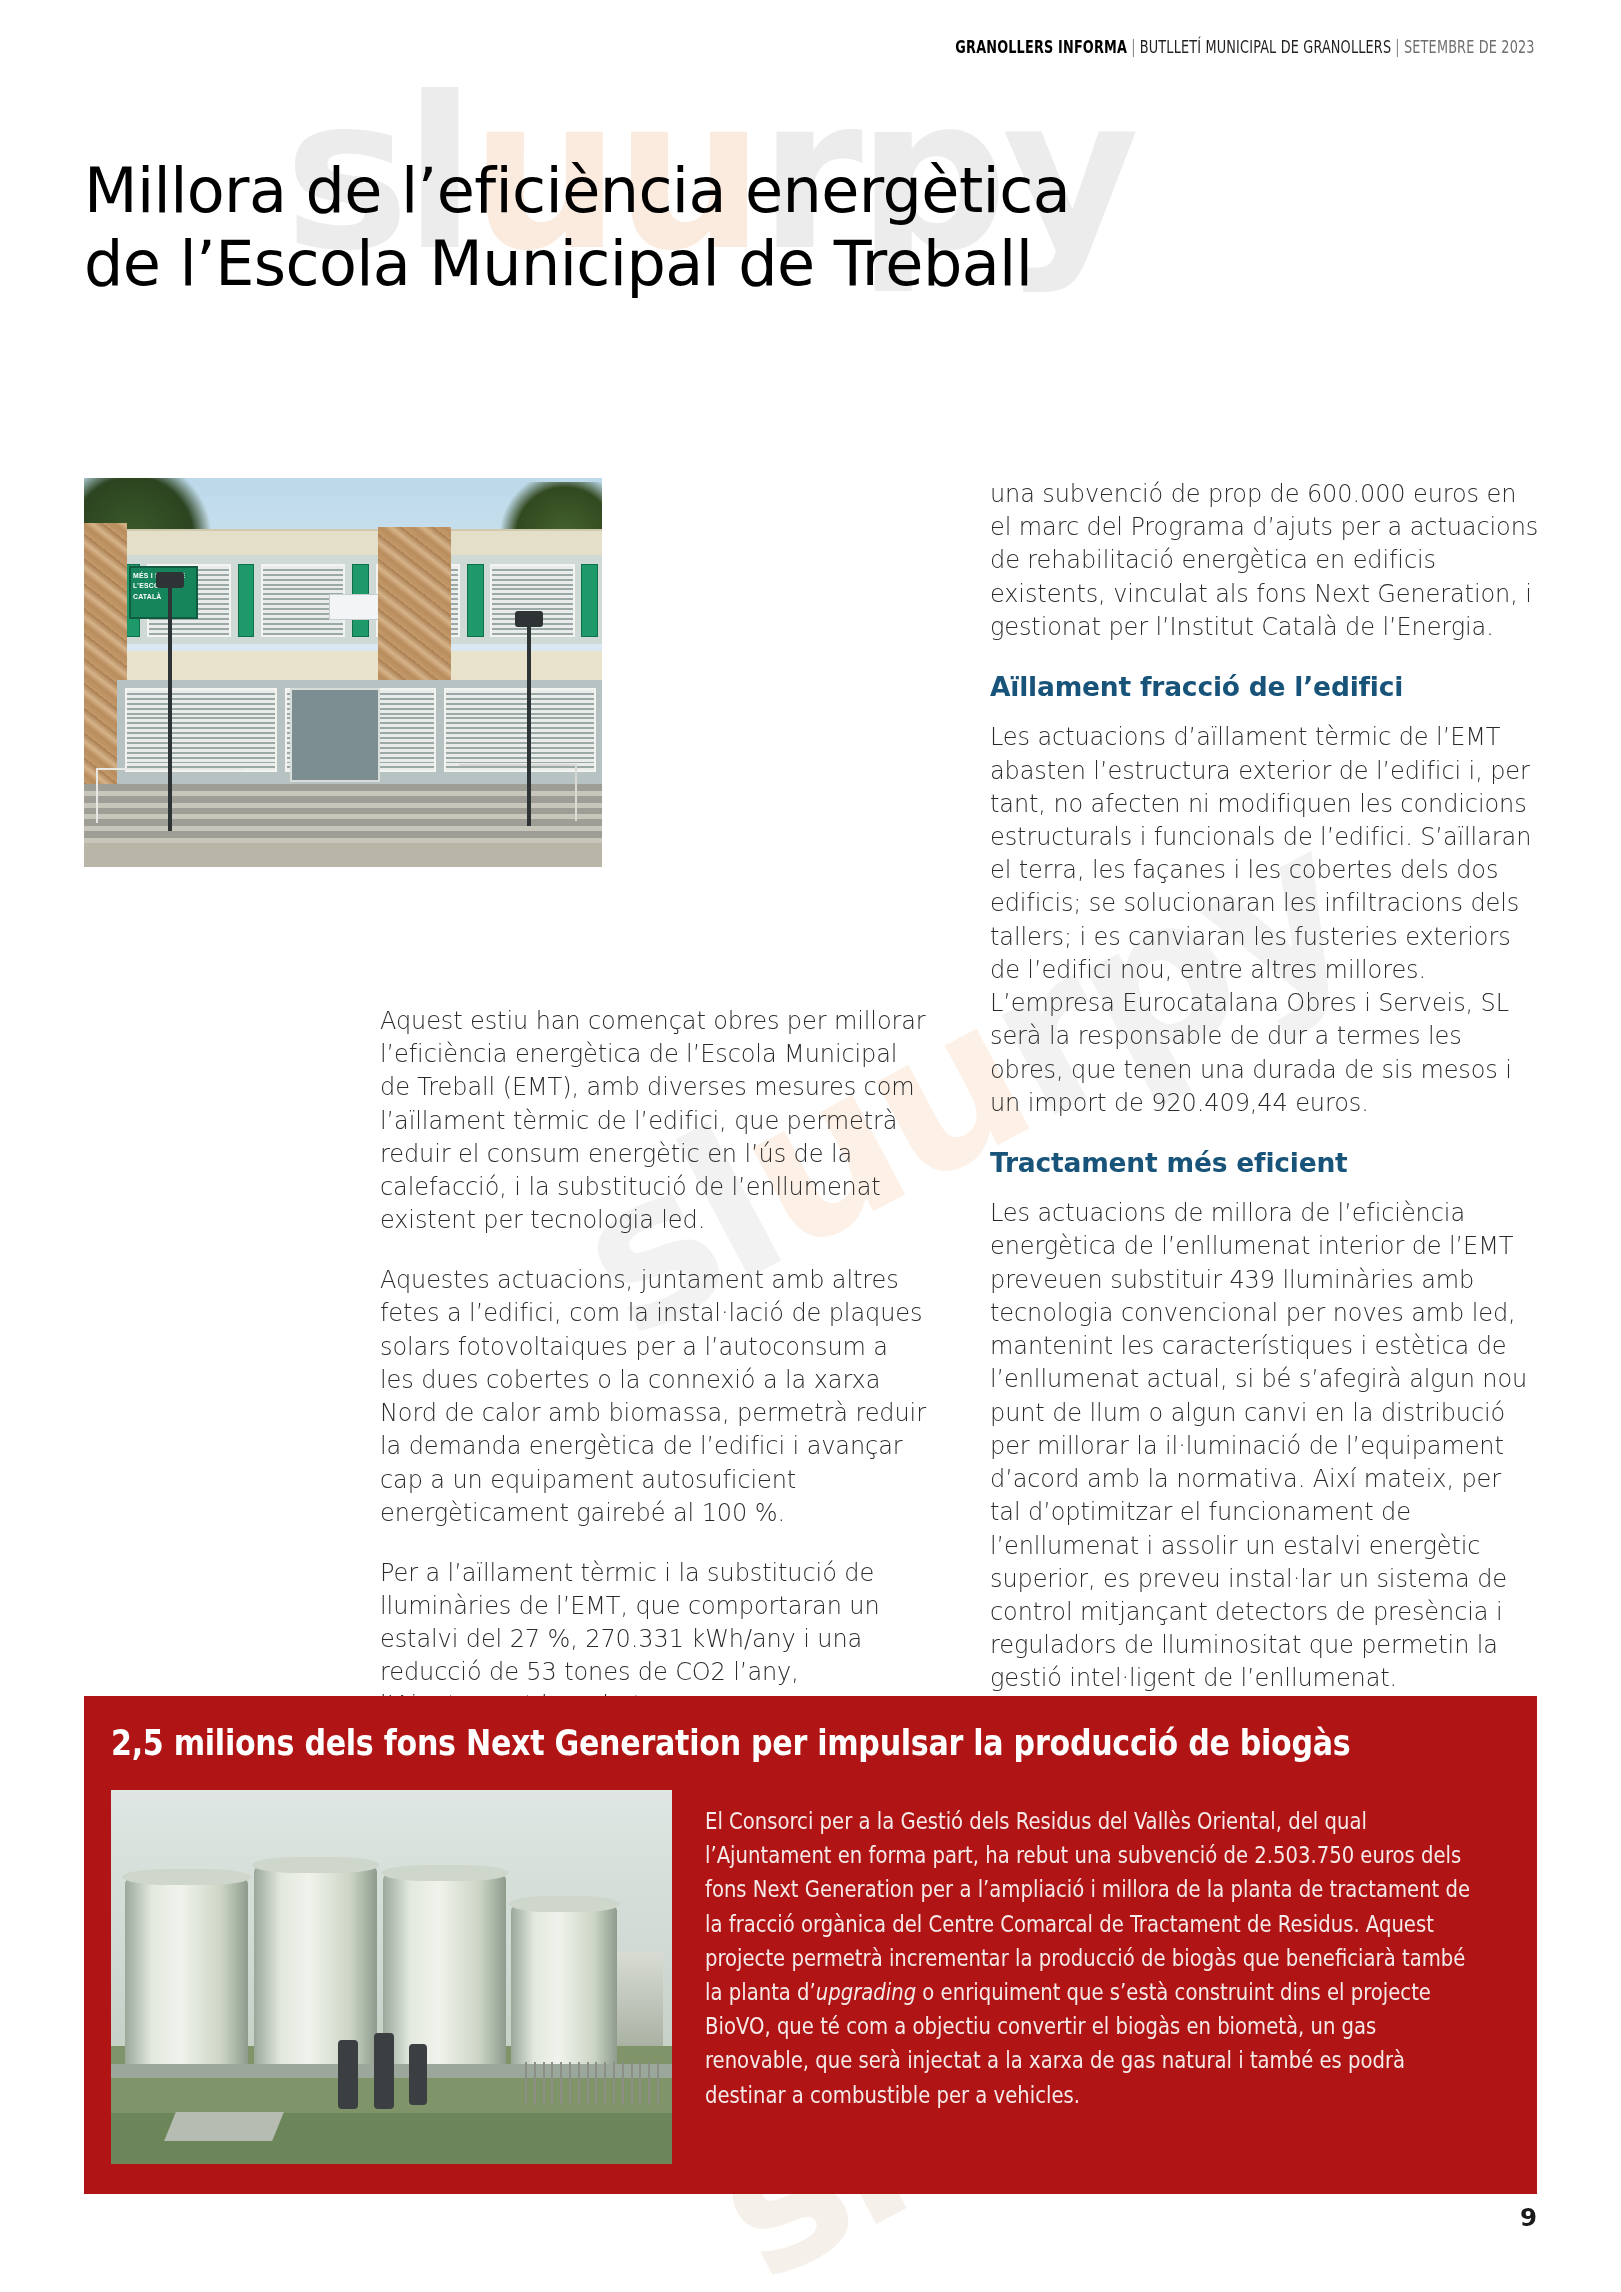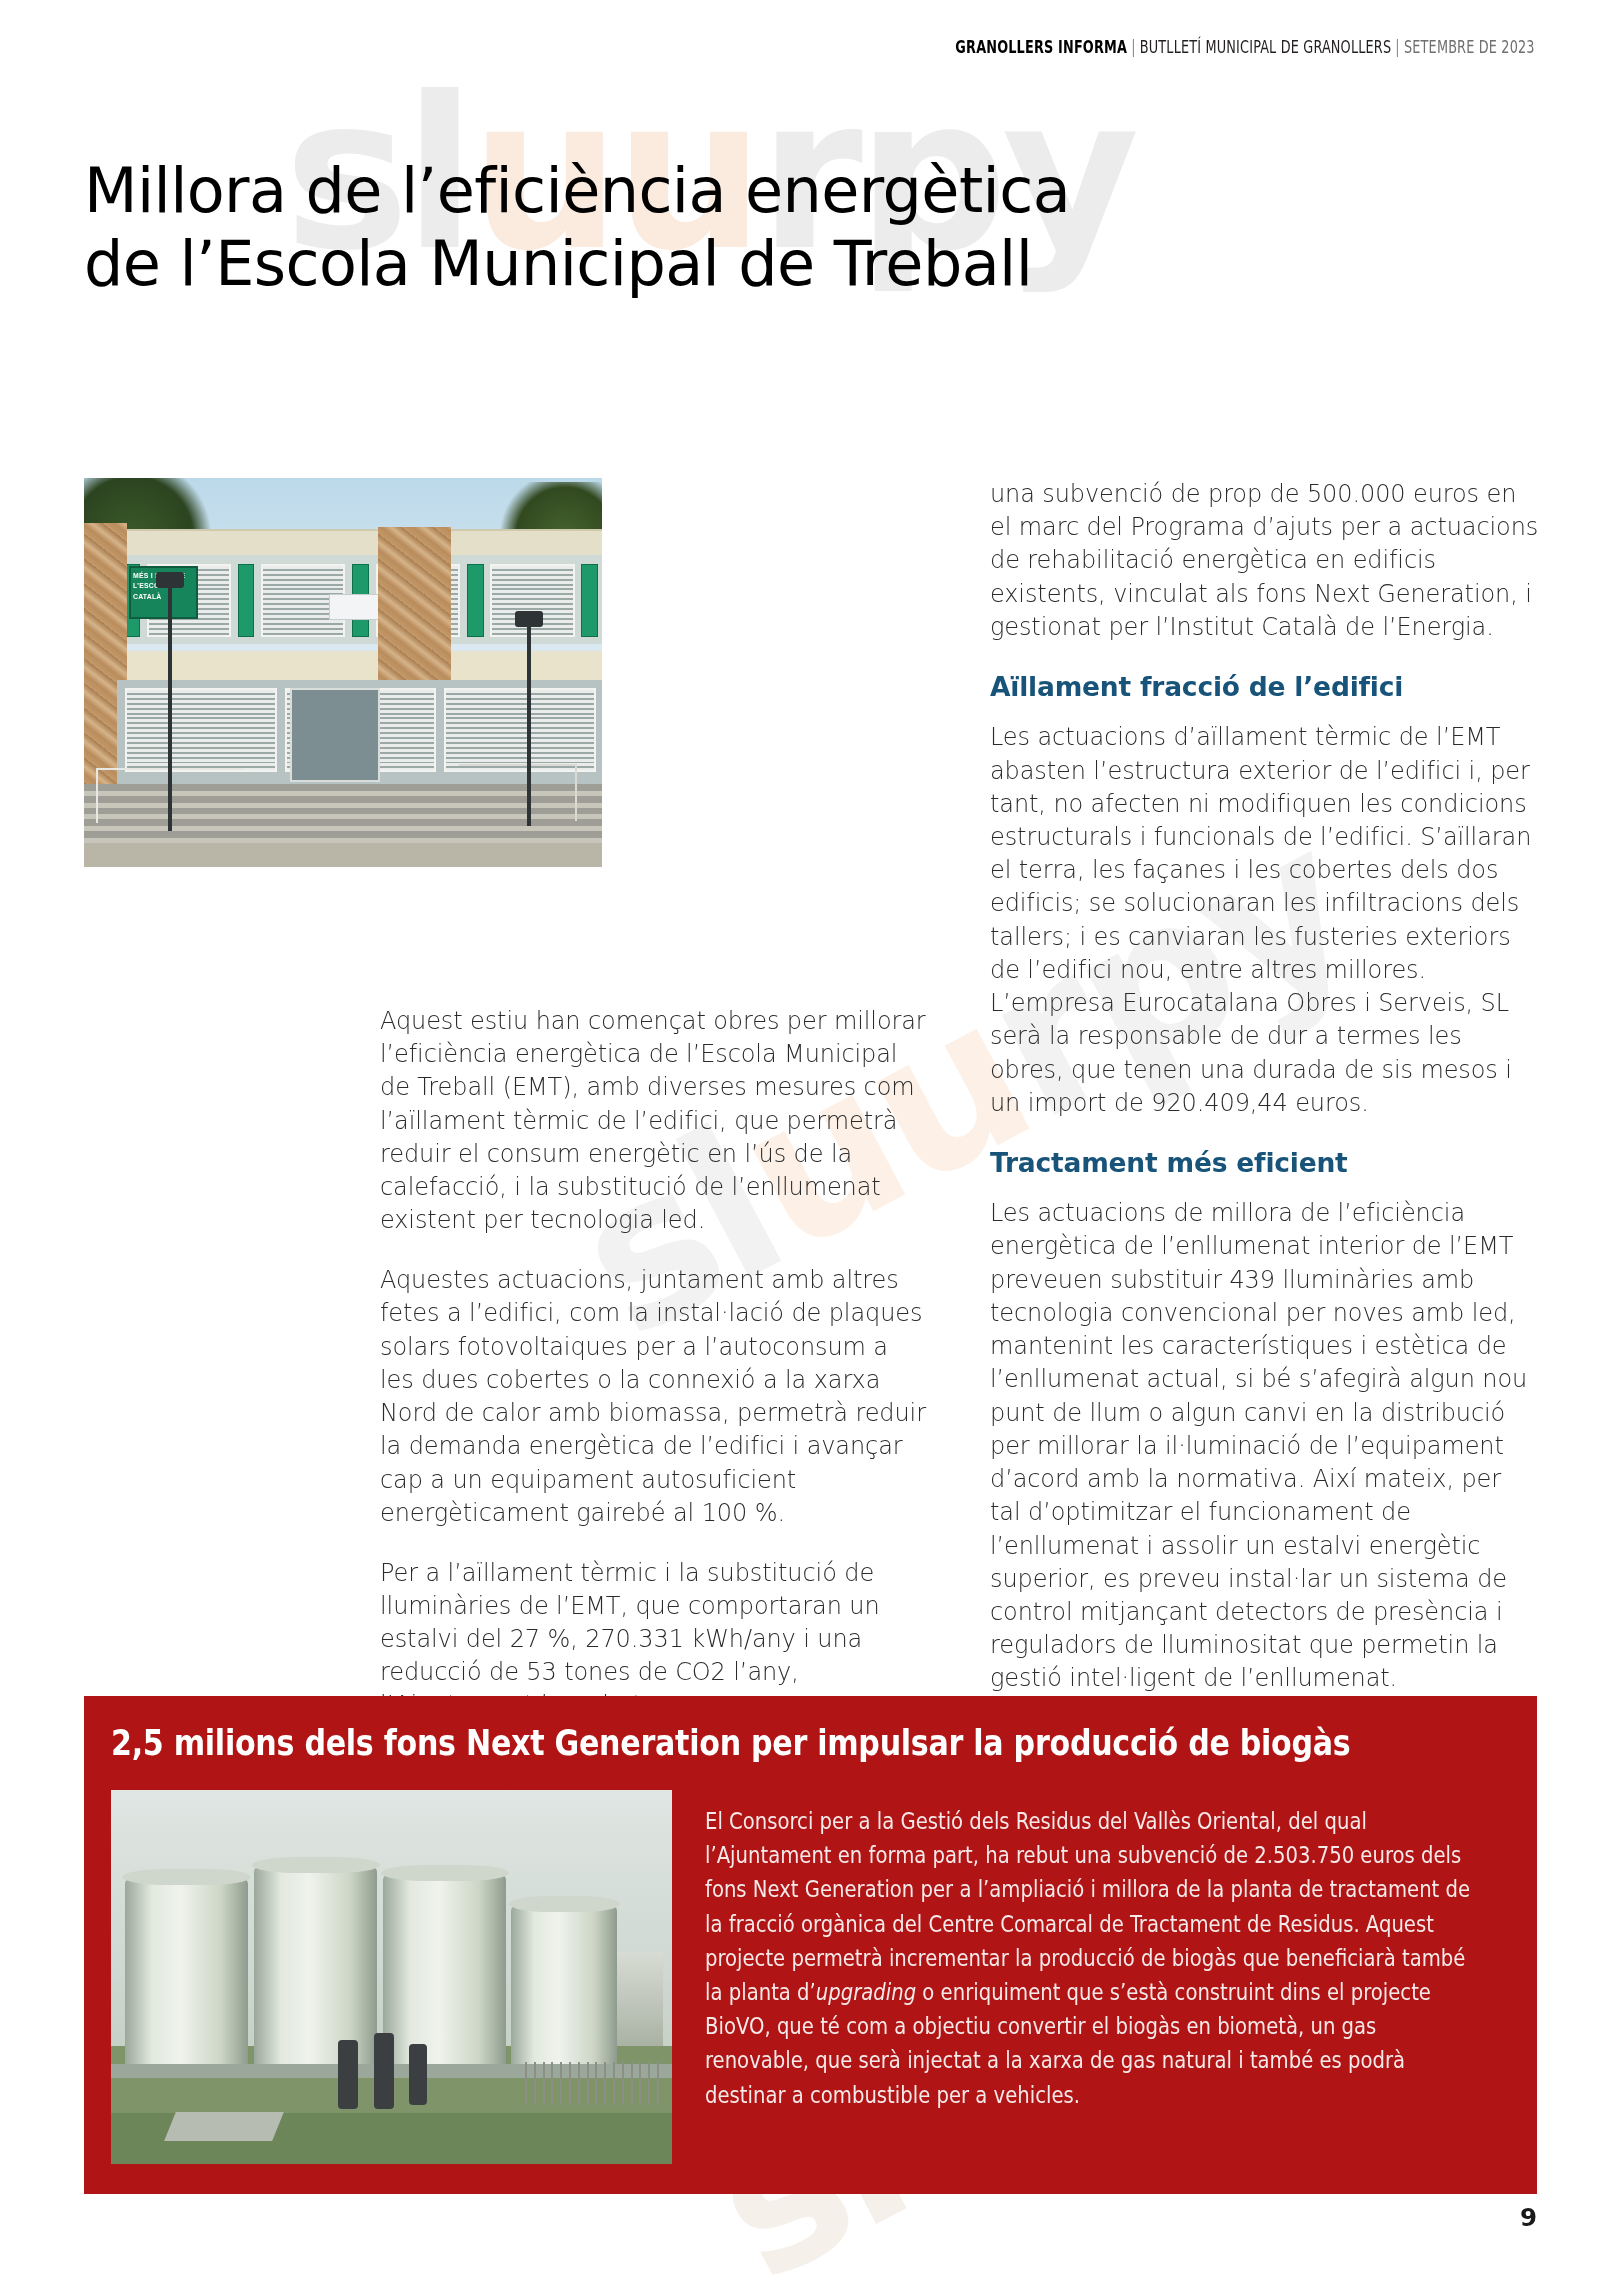--- a/index.html
+++ b/index.html
@@ -296,21 +296,21 @@
     <div class="pb-lamp l2"></div>
   </div>
 
   <div class="col-left">
     <p class="body">Aquest estiu han començat obres per millorar l’eficiència energètica de l’Escola Municipal de Treball (EMT), amb diverses mesures com l’aïllament tèrmic de l’edifici, que permetrà reduir el consum energètic en l’ús de la calefacció, i la substitució de l’enllumenat existent per tecnologia led.</p>
     <p class="body">Aquestes actuacions, juntament amb altres fetes a l’edifici, com la instal·lació de plaques solars fotovoltaiques per a l’autoconsum a les dues cobertes o la connexió a la xarxa Nord de calor amb biomassa, permetrà reduir la demanda energètica de l’edifici i avançar cap a un equipament autosuficient energèticament gairebé al 100 %.</p>
     <p class="body">Per a l’aïllament tèrmic i la substitució de lluminàries de l’EMT, que comportaran un estalvi del 27 %, 270.331 kWh/any i una reducció de 53 tones de CO2 l’any, l’Ajuntament ha rebut</p>
   </div>
 
   <div class="col-right">
-    <p class="body">una subvenció de prop de 500.000 euros en el marc del Programa d’ajuts per a actuacions de rehabilitació energètica en edificis existents, vinculat als fons Next Generation, i gestionat per l’Institut Català de l’Energia.</p>
+    <p class="body">una subvenció de prop de 600.000 euros en el marc del Programa d’ajuts per a actuacions de rehabilitació energètica en edificis existents, vinculat als fons Next Generation, i gestionat per l’Institut Català de l’Energia.</p>
     <h2 class="subhead">Aïllament fracció de l’edifici</h2>
     <p class="body">Les actuacions d’aïllament tèrmic de l’EMT abasten l’estructura exterior de l’edifici i, per tant, no afecten ni modifiquen les condicions estructurals i funcionals de l’edifici. S’aïllaran el terra, les façanes i les cobertes dels dos edificis; se solucionaran les infiltracions dels tallers; i es canviaran les fusteries exteriors de l’edifici nou, entre altres millores. L’empresa Eurocatalana Obres i Serveis, SL serà la responsable de dur a termes les obres, que tenen una durada de sis mesos i un import de 920.409,44 euros.</p>
     <h2 class="subhead">Tractament més eficient</h2>
     <p class="body">Les actuacions de millora de l’eficiència energètica de l’enllumenat interior de l’EMT preveuen substituir 439 lluminàries amb tecnologia convencional per noves amb led, mantenint les característiques i estètica de l’enllumenat actual, si bé s’afegirà algun nou punt de llum o algun canvi en la distribució per millorar la il·luminació de l’equipament d’acord amb la normativa. Així mateix, per tal d’optimitzar el funcionament de l’enllumenat i assolir un estalvi energètic superior, es preveu instal·lar un sistema de control mitjançant detectors de presència i reguladors de lluminositat que permetin la gestió intel·ligent de l’enllumenat.</p>
   </div>
 
   <div class="feature">
     <div class="feature-title">2,5 milions dels fons Next Generation per impulsar la producció de biogàs</div>
 
     <div class="photo-biogas">

